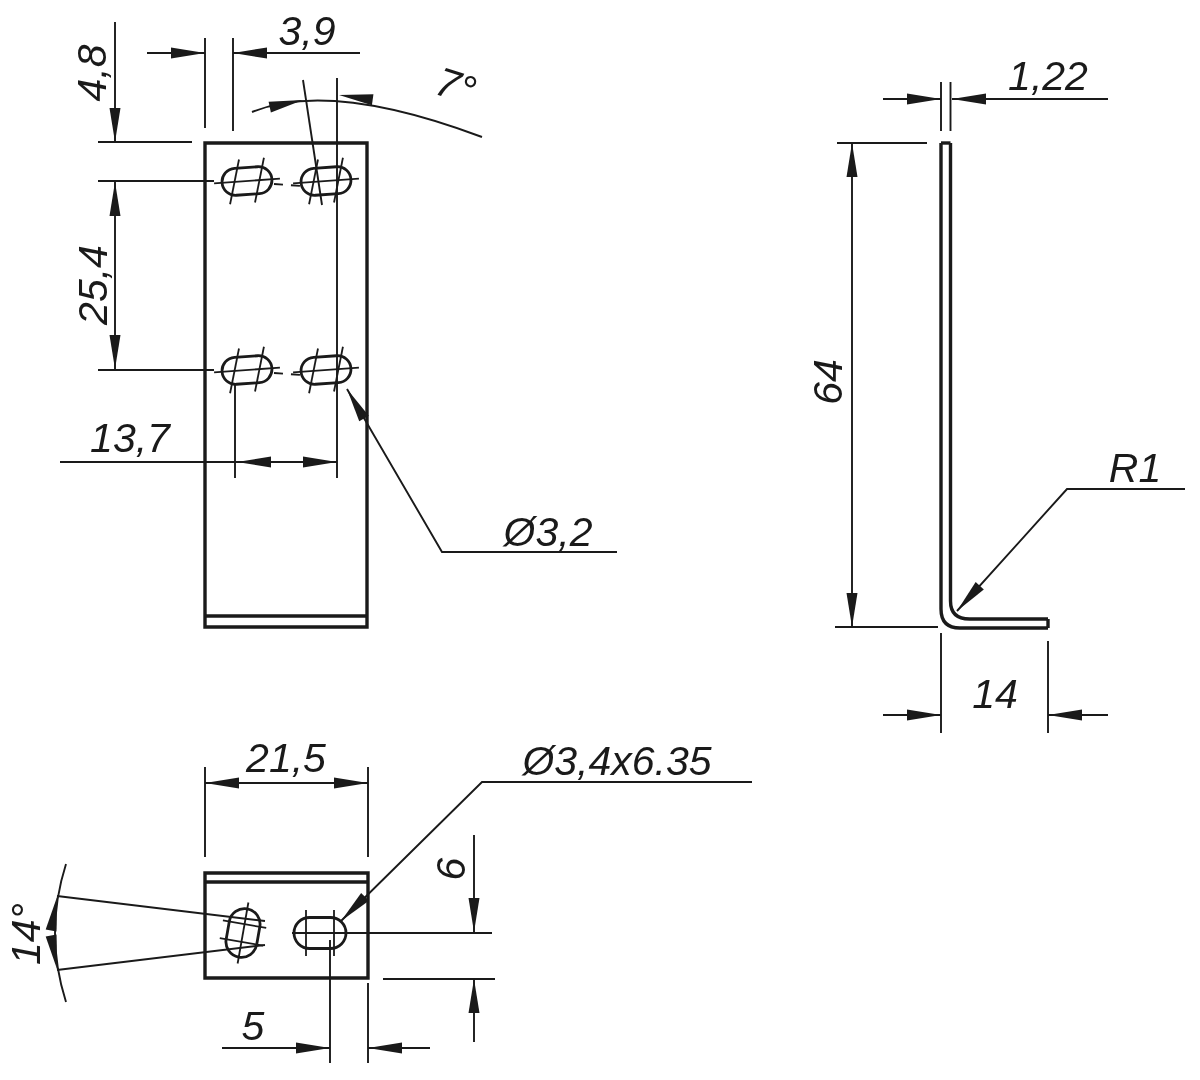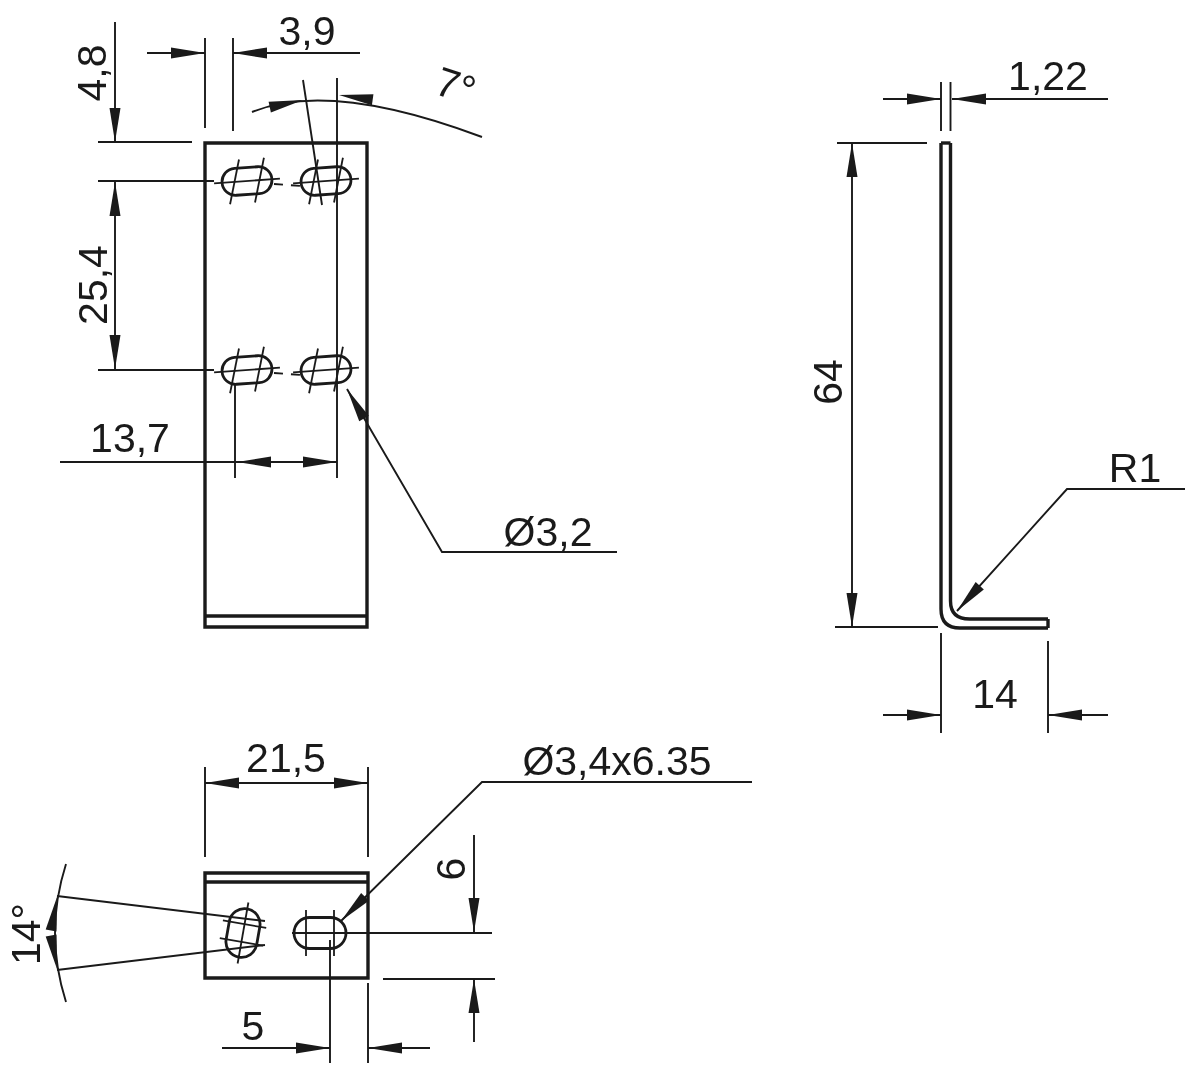--- a/index.html
+++ b/index.html
@@ -1,17 +1,17 @@
 <!DOCTYPE html>
 <html><head>
 <meta charset="utf-8">
 <style>
   html,body{margin:0;padding:0;background:#ffffff;}
   .stage{position:relative;width:1200px;height:1080px;background:#ffffff;overflow:hidden;
-         font-family:"Liberation Sans", sans-serif;}
+         font-family:"Liberation Sans", sans-serif;font-style:italic;}
   svg{display:block;}
   .outline{fill:none;stroke:#1a1a1a;stroke-width:3.4;}
   .slotline{fill:none;stroke:#1a1a1a;stroke-width:2.8;}
   .dim{fill:none;stroke:#1a1a1a;stroke-width:1.9;}
   .thin{fill:none;stroke:#1a1a1a;stroke-width:1.8;}
   .arrow{fill:#1a1a1a;stroke:none;}
   text{fill:#1a1a1a;font-family:"Liberation Sans", sans-serif;font-size:41px;}
   .mid{text-anchor:middle;}
 </style>
 </head>

